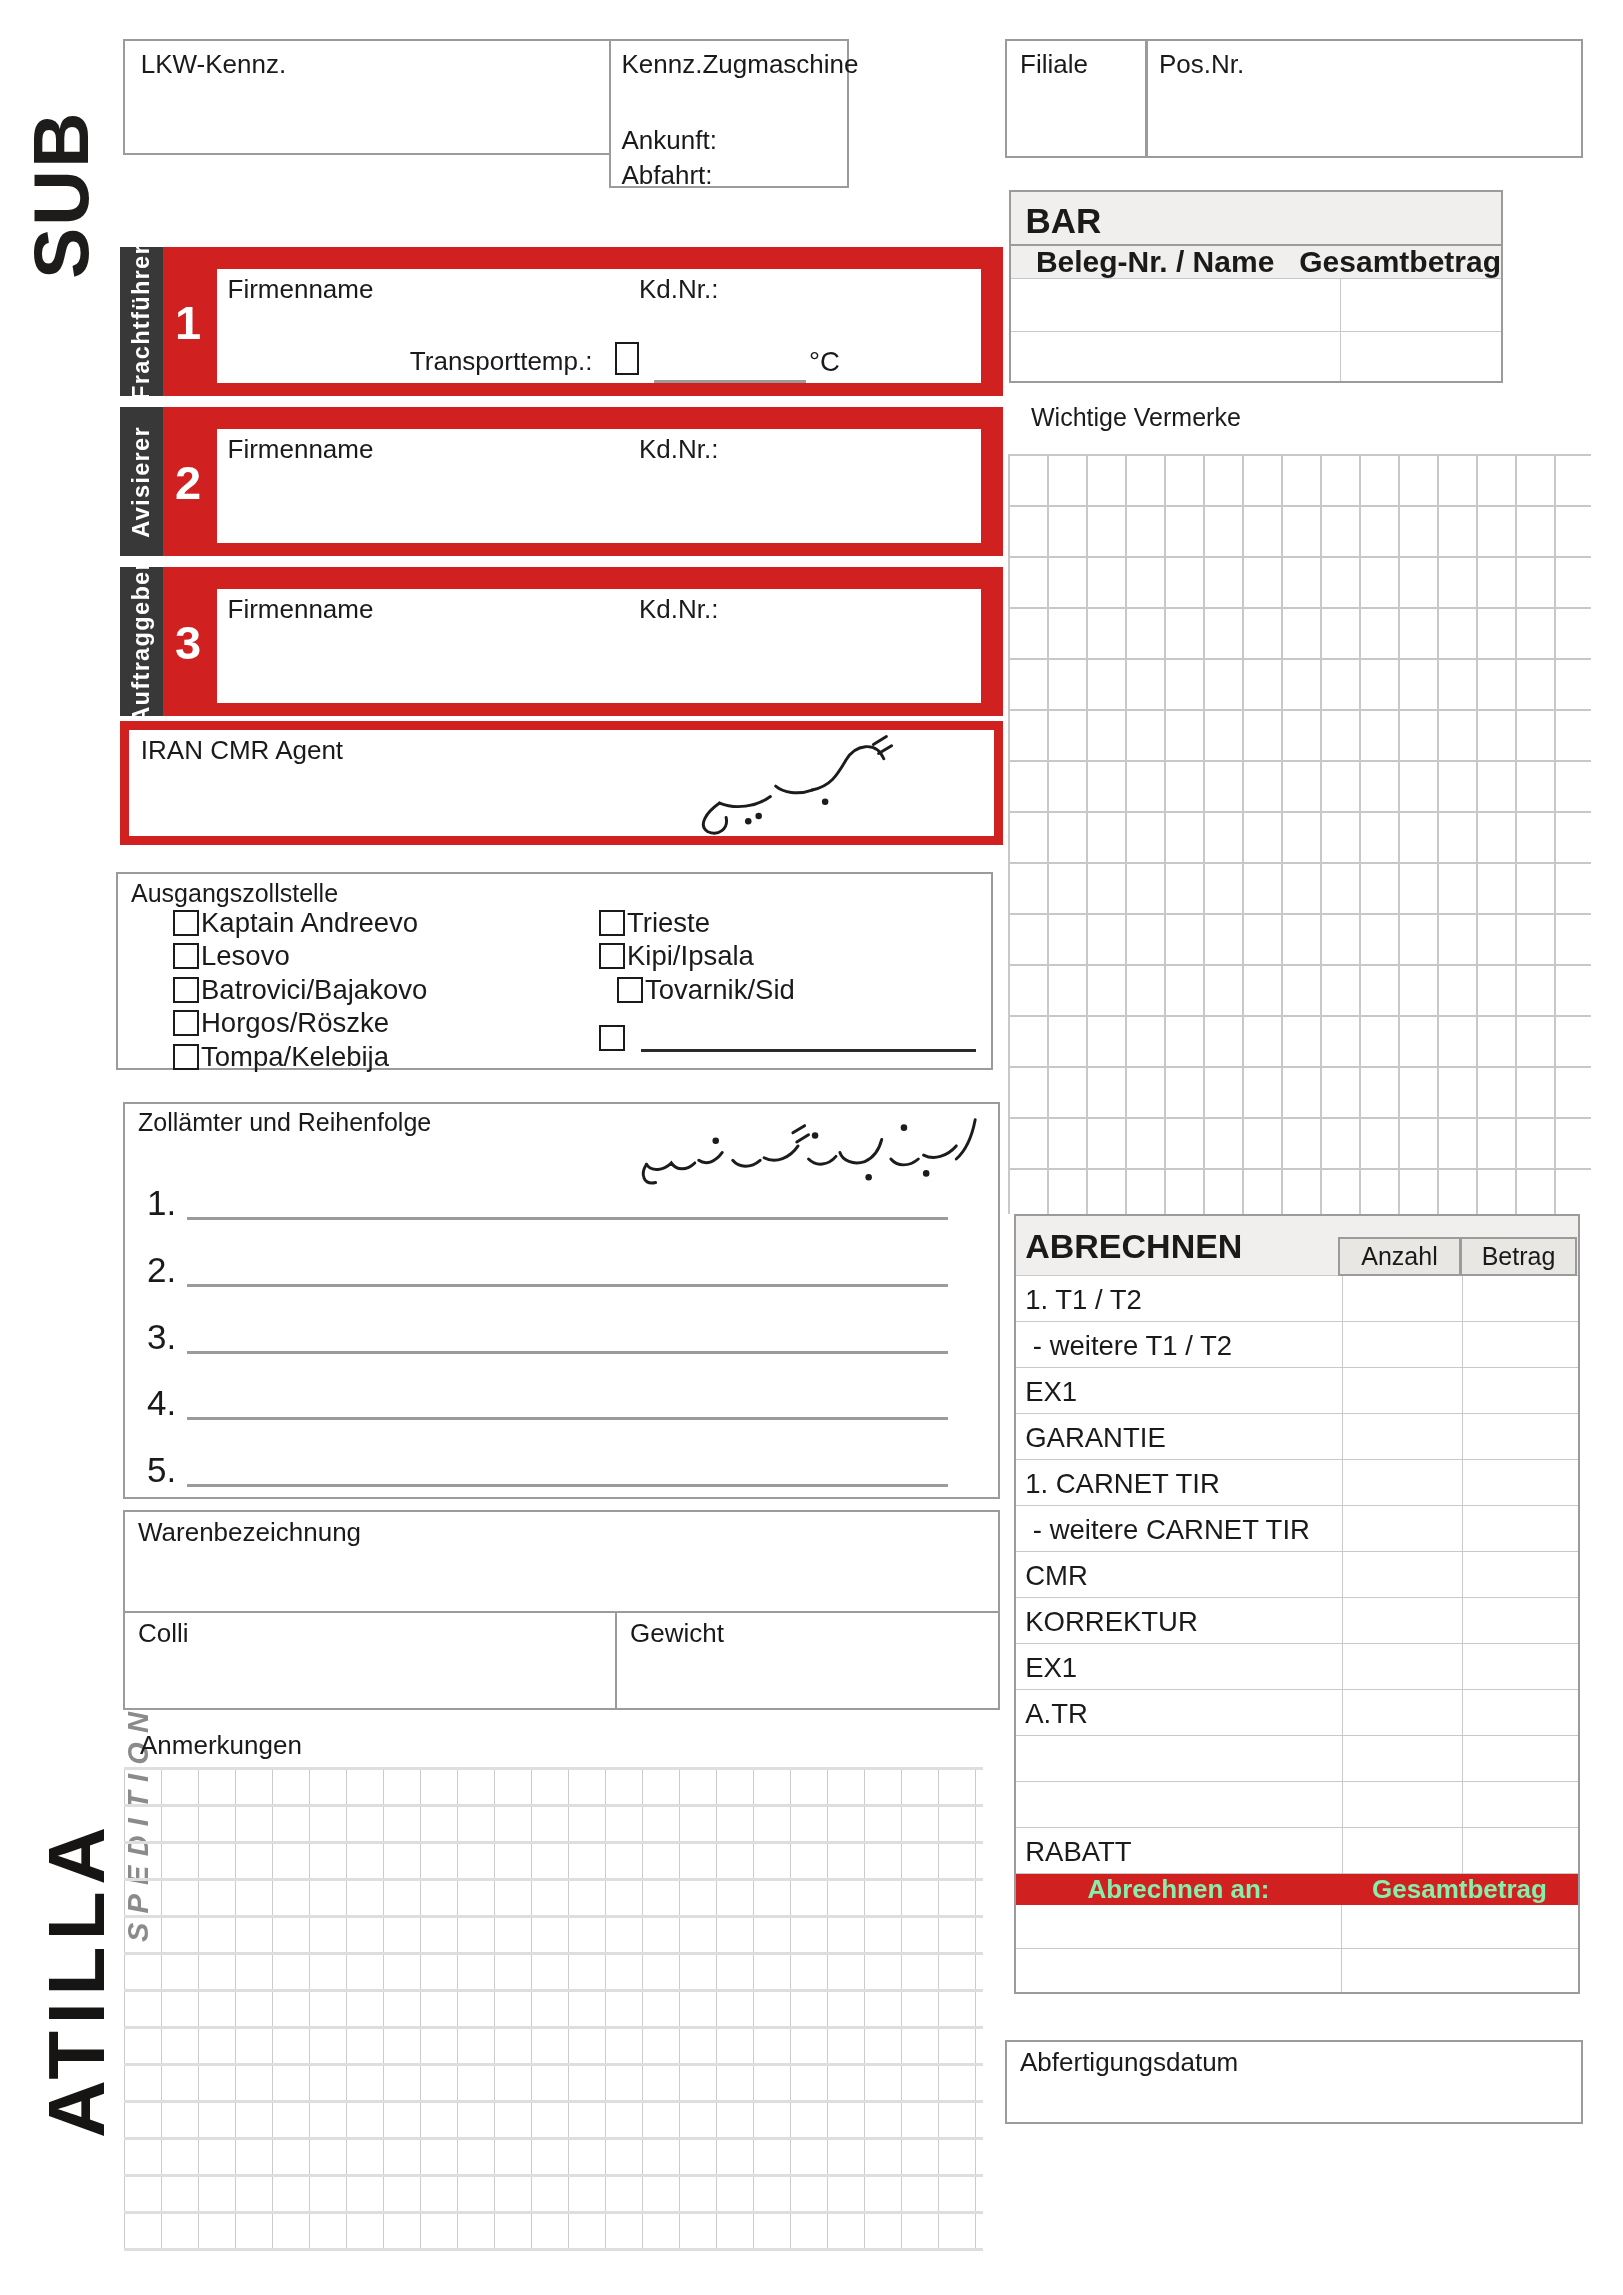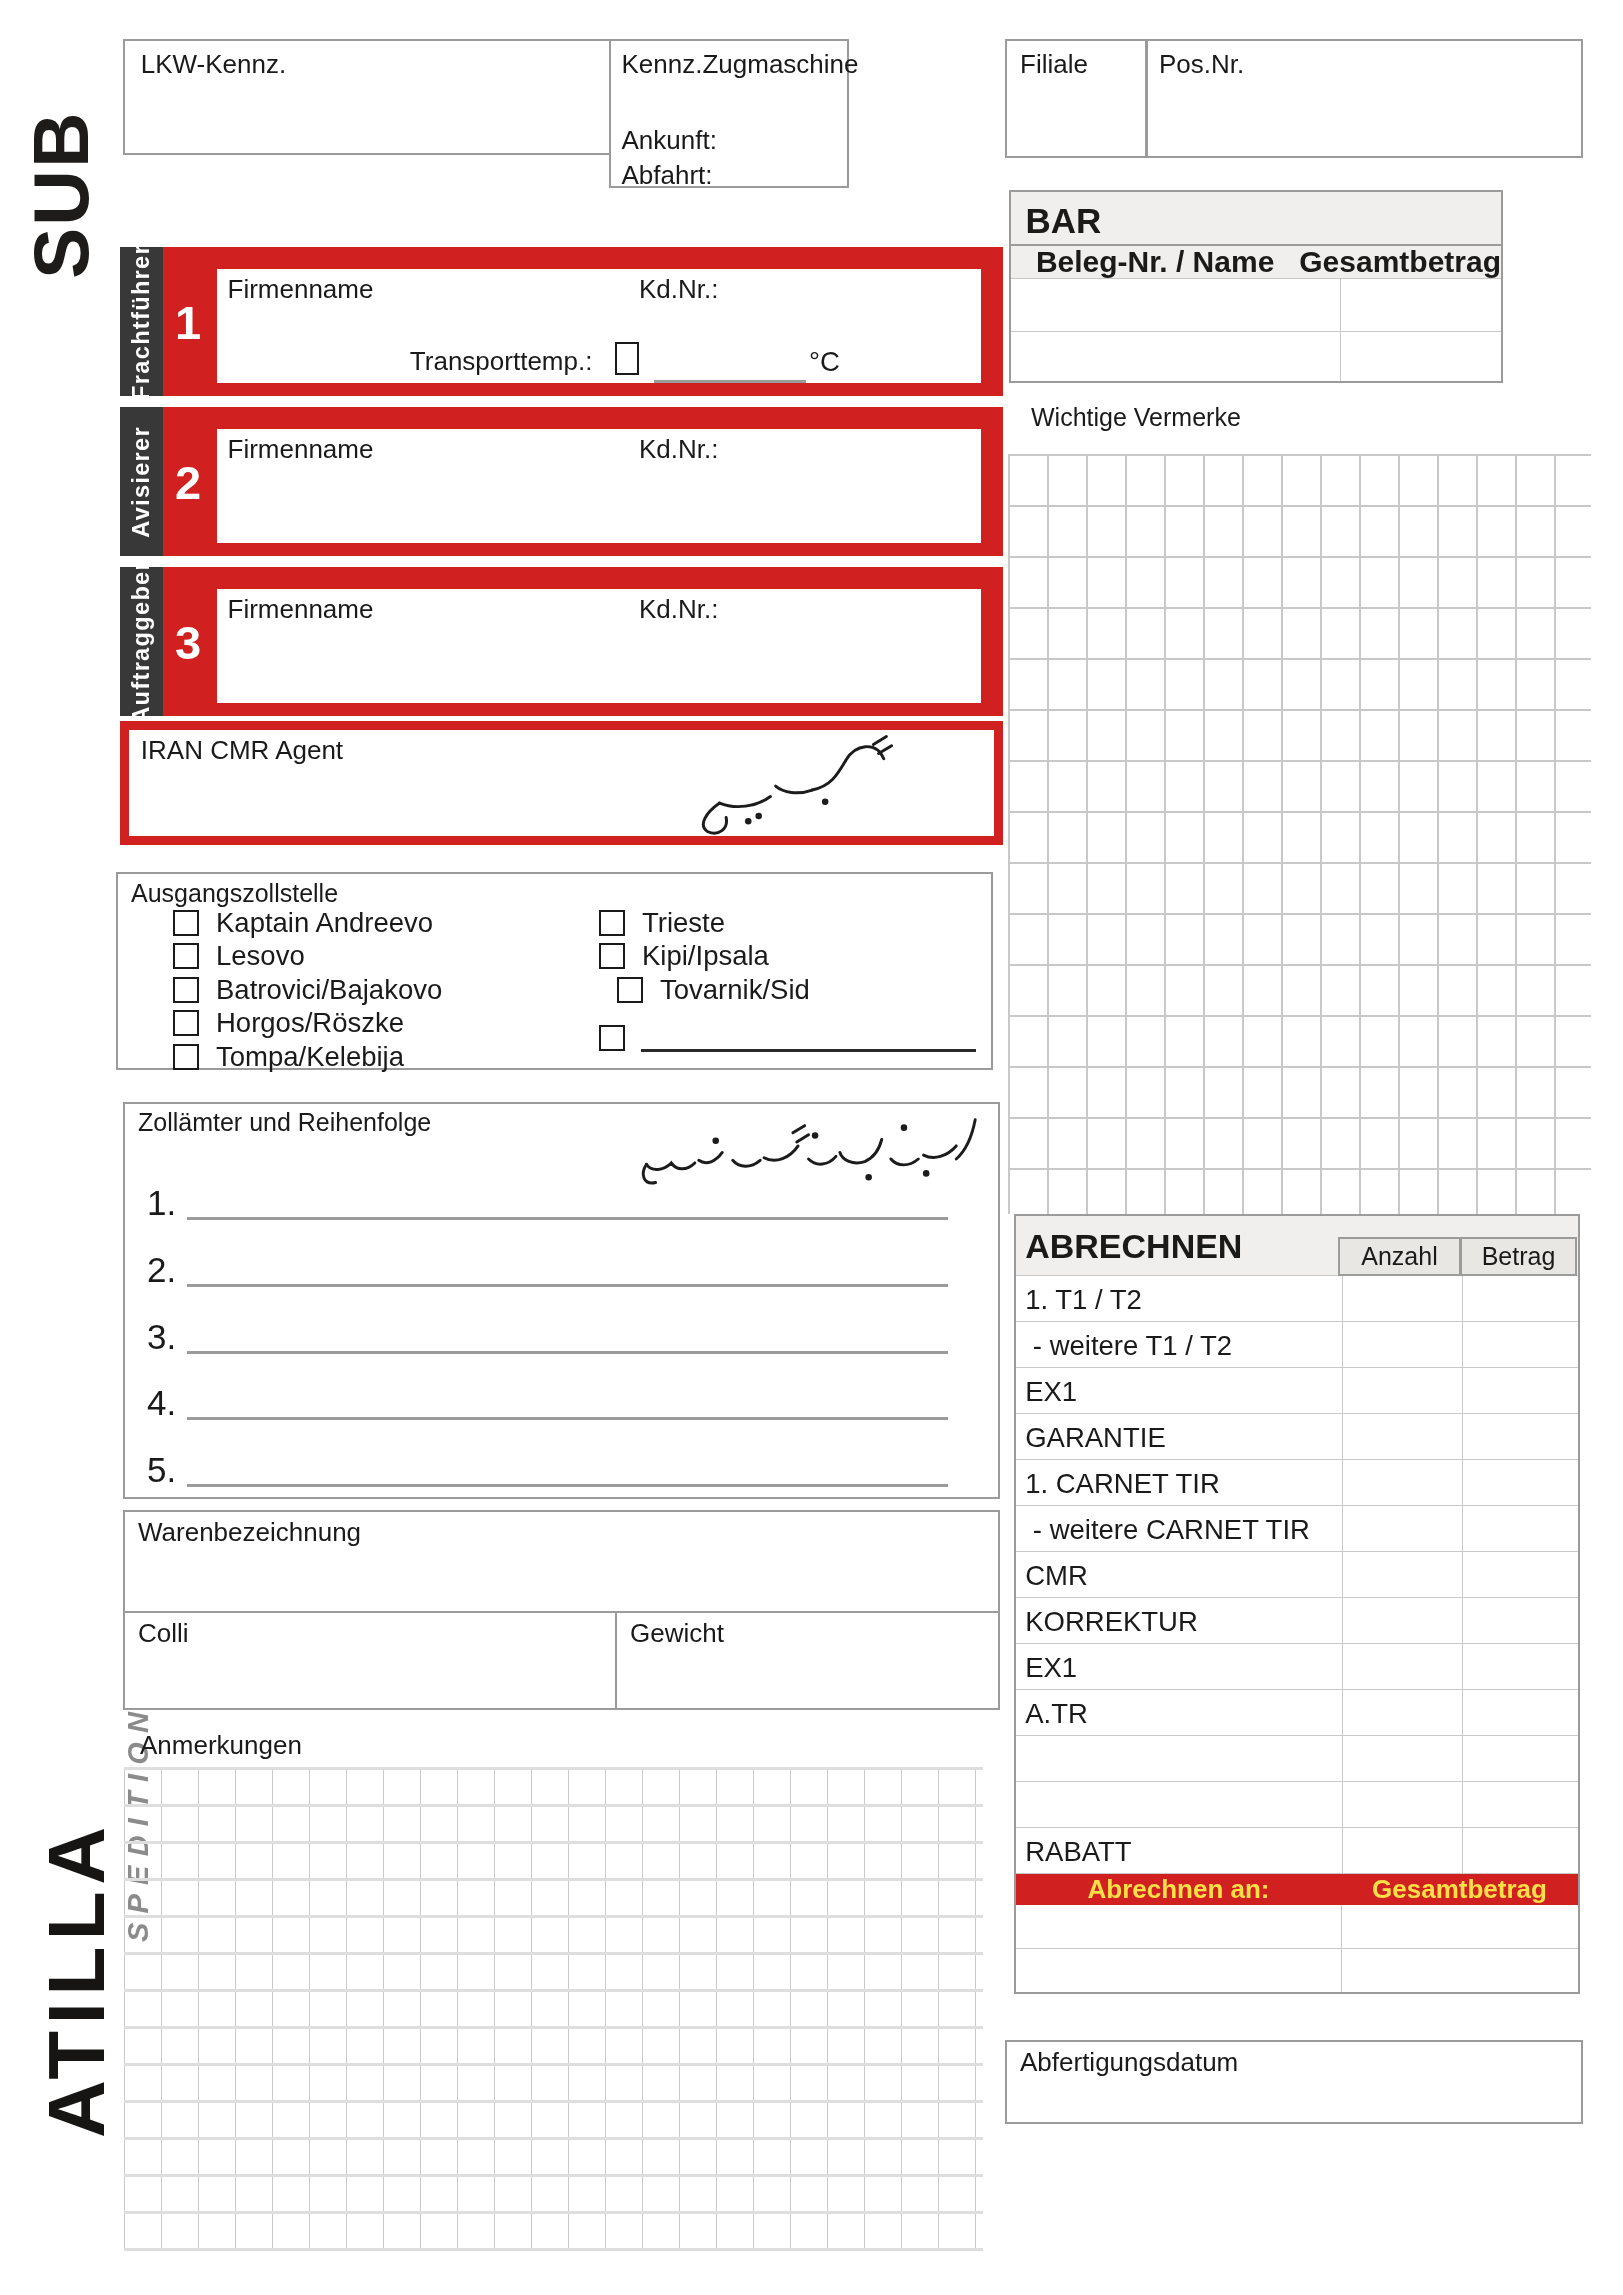--- a/index.html
+++ b/index.html
@@ -44,21 +44,21 @@
   
   .iran-box { position:absolute; left:120px; top:721px; width:883px; height:124px;
               border:9.2px solid #d0201f; background:#fff; }
   .iran-box .lbl { left:11.8px; top:5.2px; }
   .hand-svg { position:absolute; }
   .hand-svg path { fill:none; stroke:#1c1c1c; stroke-width:4.5; stroke-linecap:round; }
   .hand-svg circle { fill:#1c1c1c; }
 
   
   .zollstelle-box { left:116px; top:872px; width:877px; height:198px; }
-  .zs-item { position:absolute; display:flex; align-items:center; gap:17px; height:30px; }
+  .zs-item { position:absolute; display:flex; align-items:center; gap:2px; height:30px; }
   .zs-check { width:26px; height:26px; border:2px solid #1a1a1a; background:#fff; flex:none; }
   .zs-text { font-size:27.5px; white-space:nowrap; }
   .zs-line { position:absolute; left:523px; top:175px; width:335px; height:2.6px; background:#2a2a2a; }
 
   
   .zolla-box { left:123px; top:1102px; width:877px; height:397px; }
   .zl-num  { position:absolute; left:22px; font-size:35px; color:#1a1a1a; }
   .zl-line { position:absolute; left:62px; width:761px; height:3.3px; background:#9b9b9b; }
 
   
@@ -93,21 +93,21 @@
   .ab-head { position:relative; height:60px; background:#f1efed; border-bottom:1.3px solid #c9c9c9; }
   .ab-title { position:absolute; left:9.2px; top:10.5px; font-size:34px; font-weight:800; }
   .ab-colcell { position:absolute; bottom:-1.3px; height:39px; background:#e9e7e4; border:2px solid #9b9b9b;
                 display:flex; align-items:center; justify-content:center; font-size:25px; }
   .ab-anzahl { left:322px; width:123px; }
   .ab-betrag { left:444px; width:117px; }
   .ab-row { display:flex; height:46px; border-bottom:1.3px solid #c9c9c9; }
   .ab-row .rl { flex:1; font-size:27.5px; padding:7.9px 0 0 9.2px; white-space:pre; }
   .ab-row .rc1 { width:120px; border-left:1.3px solid #c9c9c9; }
   .ab-row .rc2 { width:116px; border-left:1.3px solid #c9c9c9; }
-  .ab-redbar { height:31px; background:#d0201f; display:flex; color:#fde047; font-weight:700; font-size:26px; }
+  .ab-redbar { height:31px; background:#d0201f; display:flex; color:#86efac; font-weight:700; font-size:26px; }
   .ab-redbar div { display:flex; align-items:center; justify-content:center; }
   .ab-red1 { width:325px; } .ab-red2 { flex:1; }
   .ab-post { display:flex; border-bottom:1.3px solid #c9c9c9; }
   .ab-post .p1 { width:325px; } .ab-post .p2 { flex:1; border-left:1.3px solid #c9c9c9; }
   .ab-post1 { height:44px; } .ab-post2 { height:43px; border-bottom:none; }
 
   
   .abf-box  { left:1005px; top:2040px; width:578px; height:84px; }
   .sach-box { left:1005px; top:2121px; width:578px; height:121px; }
 </style>

